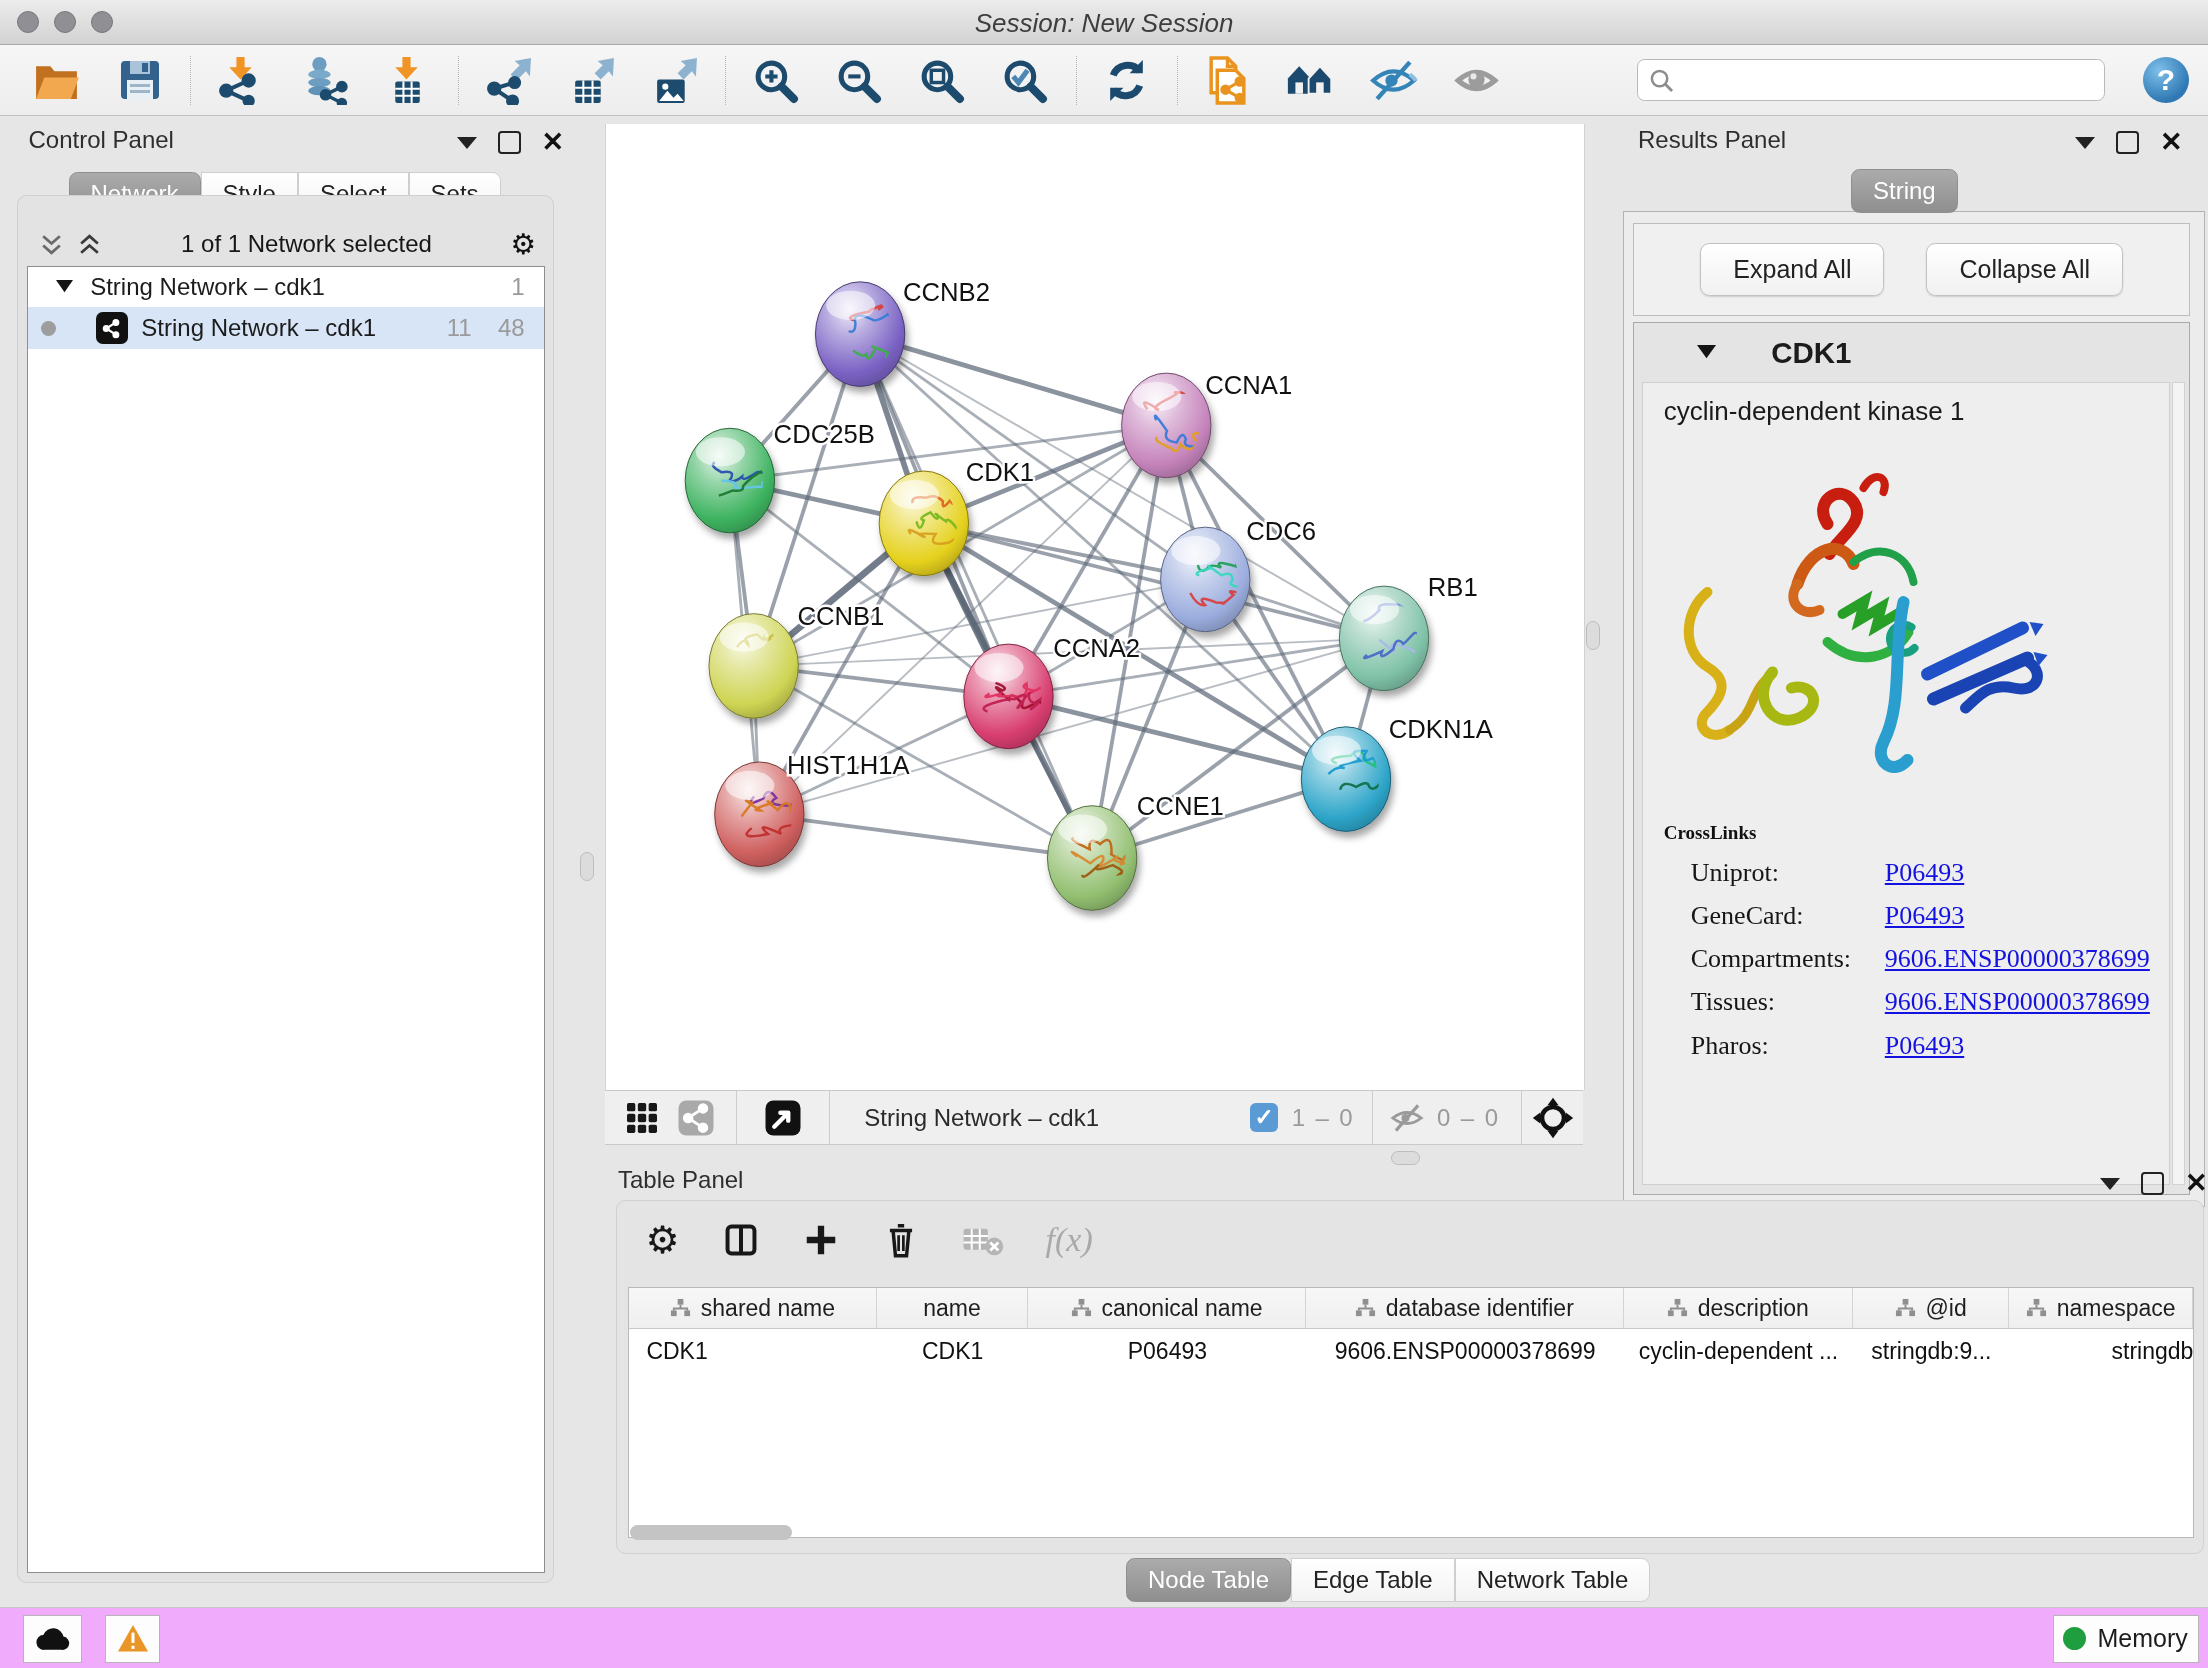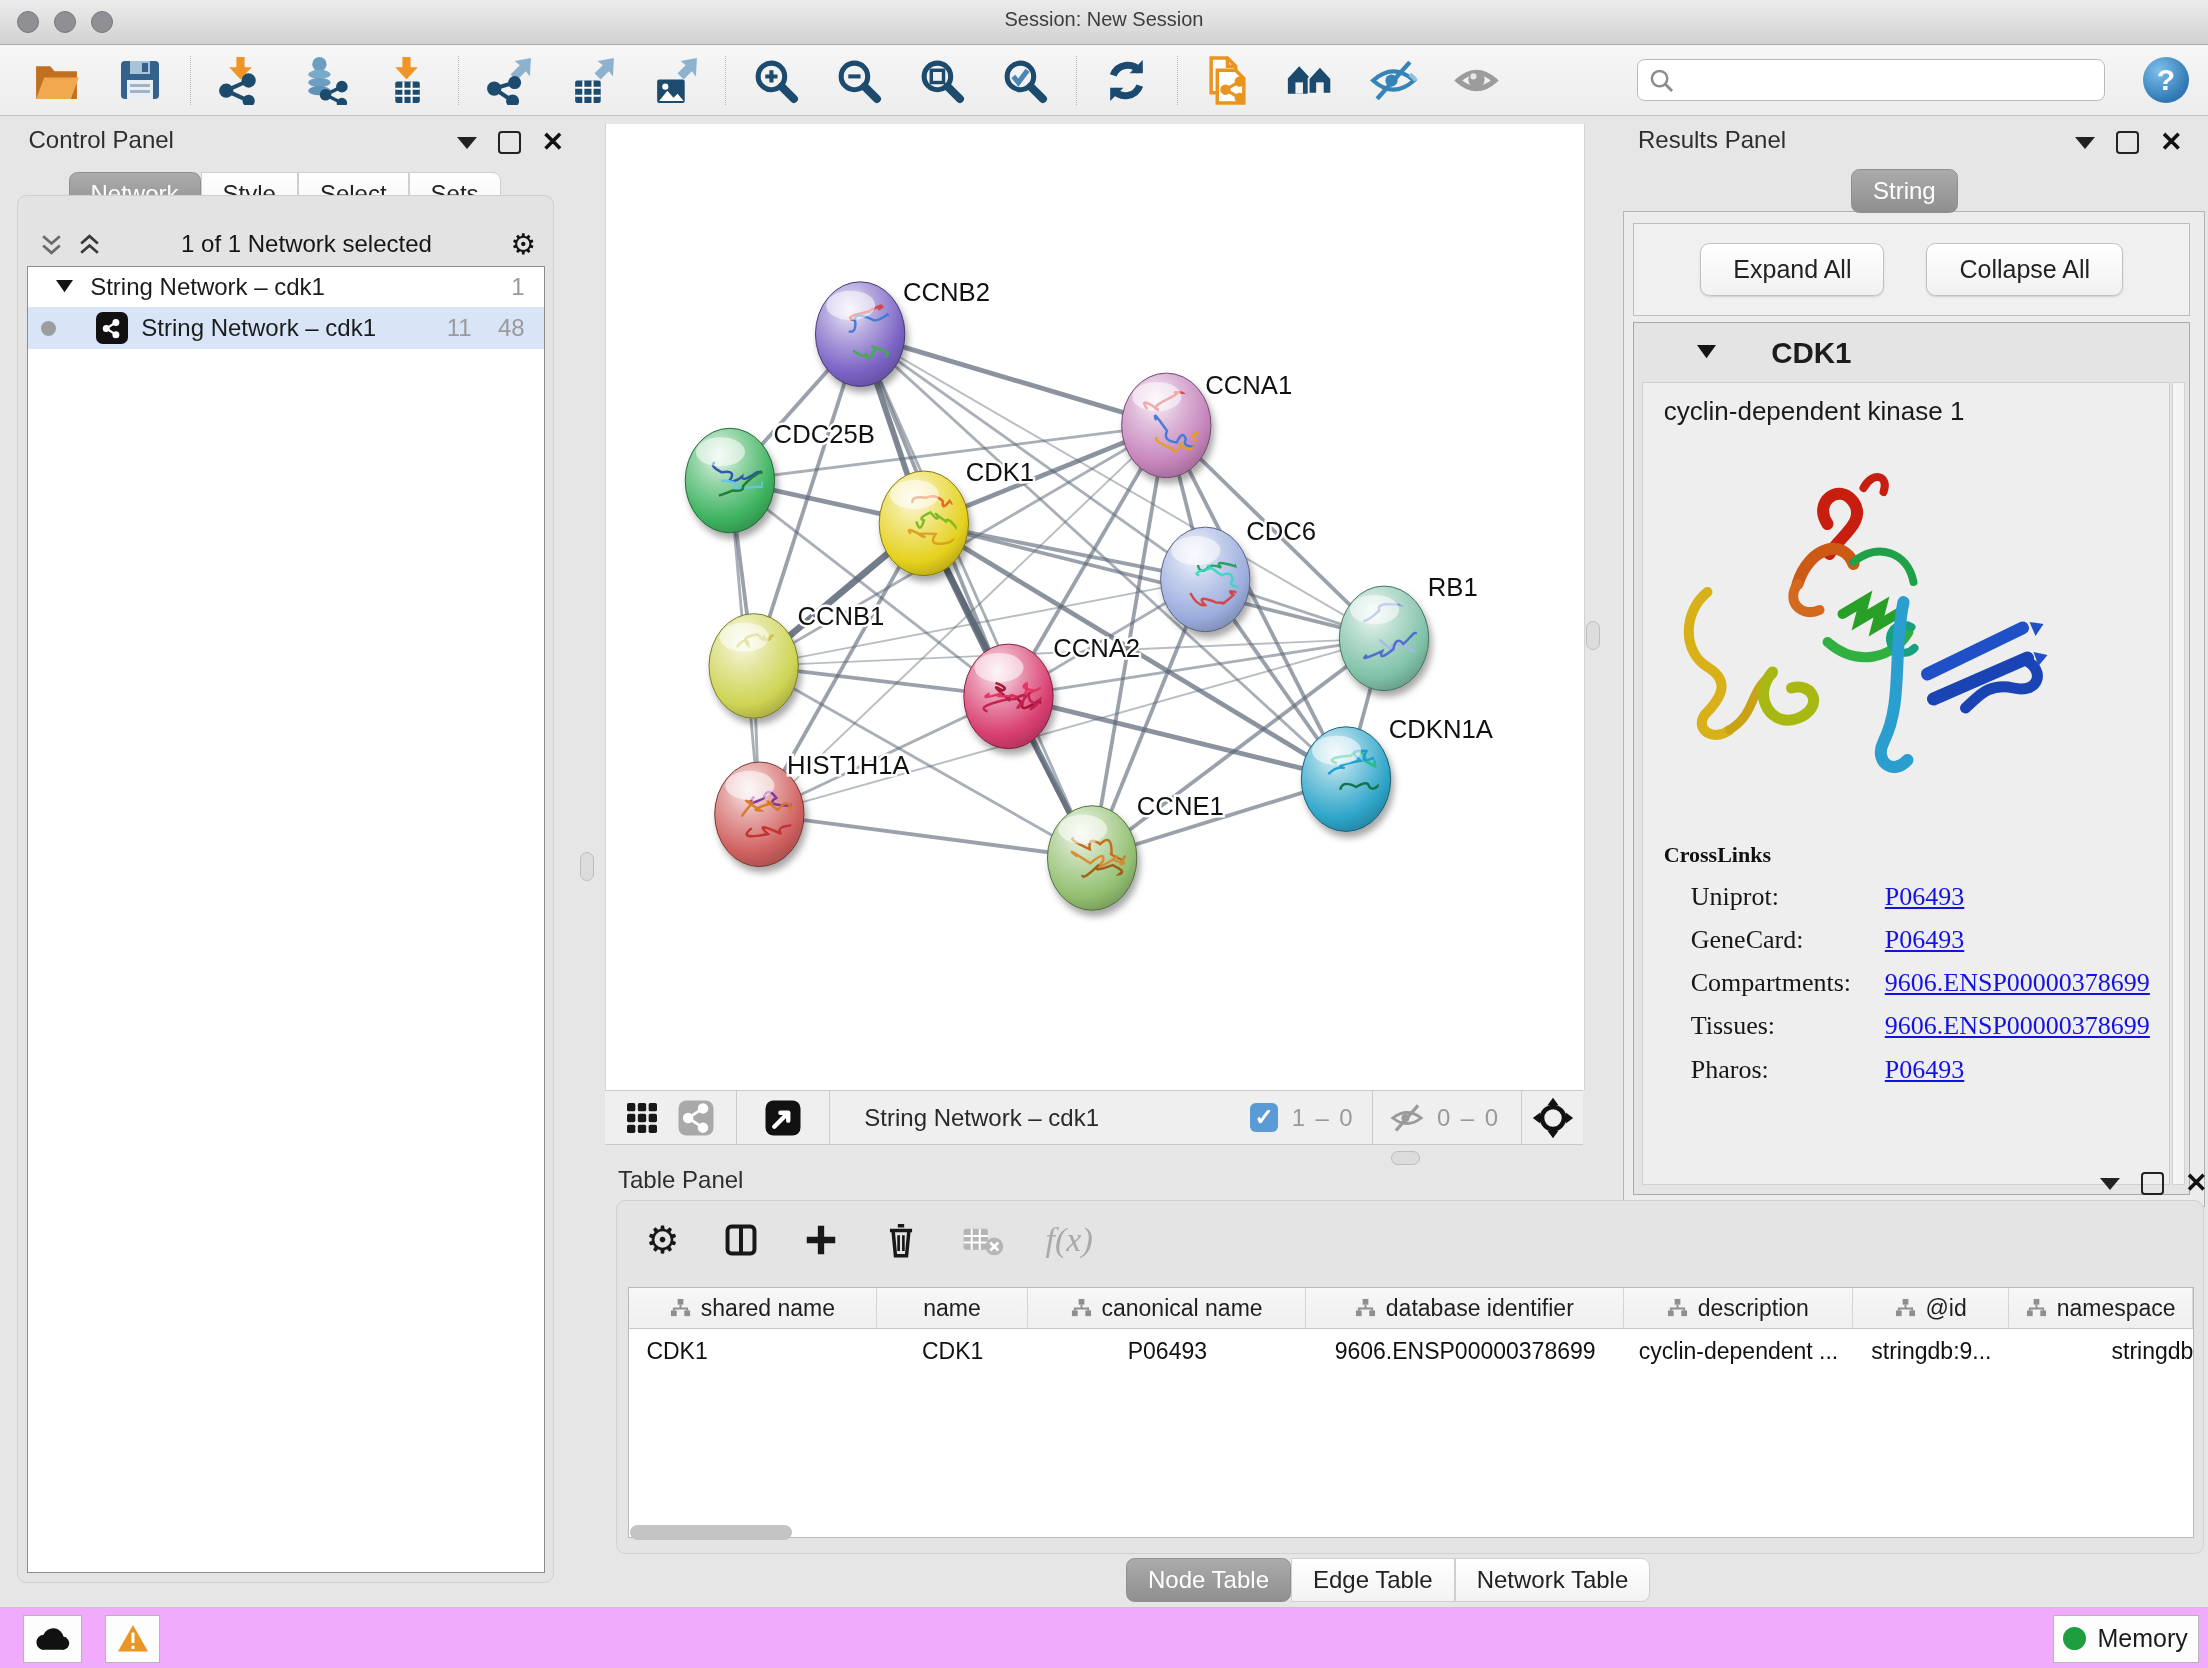--- a/index.html
+++ b/index.html
@@ -7,21 +7,21 @@
        background:#e6e6e6;font-family:"Liberation Sans",sans-serif;color:#1c1c1c;
        -webkit-font-smoothing:antialiased;}
   .abs{position:absolute;}
   svg{display:block;}
   
   #titlebar{left:0;top:0;width:2208px;height:44px;
     background:linear-gradient(#ececec,#d2d2d2);border-bottom:1px solid #a9a9a9;}
   .tlight{position:absolute;top:11.4px;width:20px;height:20px;border-radius:50%;
     background:#8f8f94;border:1px solid #77777c;}
   #win-title{position:absolute;top:7.6px;left:0;width:100%;text-align:center;
-    font-size:20px;color:#3d3d3d;}
+    font-size:26px;color:#3d3d3d;font-style:italic;}
   
   #toolbar{left:0;top:45px;width:2208px;height:71px;background:linear-gradient(#f6f6f6,#ededed);
     border-bottom:1px solid #c3c3c3;display:flex;align-items:center;padding:0 19px 0 32px;box-sizing:border-box;}
   .tbtn{width:49px;height:51px;display:flex;align-items:center;justify-content:center;
     background:none;border:none;padding:0;margin-right:34px;cursor:pointer;}
   .tsep{width:0;height:49px;border-left:1.9px dotted #b4b4b4;margin:0 25px 0 -7.6px;}
   #search-wrap{margin-left:auto;width:468px;height:42px;background:#fff;border:1.9px solid #b9b9b9;
     border-radius:7.6px;display:flex;align-items:center;padding:0 11.4px;box-sizing:border-box;}
   #search-input{border:none;outline:none;flex:1;font-size:23px;margin-left:9.5px;background:transparent;}
   #help-btn{width:46px;height:46px;border-radius:50%;margin-left:38px;border:none;cursor:pointer;
@@ -74,21 +74,21 @@
     border:1.9px solid #bdbdbd;display:flex;align-items:center;justify-content:center;gap:42px;}
   .rp-btn{height:53px;padding:0 32px;font-size:25px;color:#222;background:linear-gradient(#ffffff,#f1f1f1);
     border:1px solid #c2c2c2;border-radius:9.5px;box-shadow:0 1px 1.9px rgba(0,0,0,.15);cursor:pointer;}
   #rp-section{position:absolute;left:9.5px;top:110px;width:555px;height:871px;border:1.9px solid #a9a9a9;
     background:#e4e4e4;}
   #rp-sec-head{height:59px;display:flex;align-items:center;}
   #rp-sec-body{position:absolute;left:7.6px;top:59px;right:19px;bottom:9.5px;background:#eeeeee;
     border:1px solid #cfcfcf;padding:13.3px 0 0 21px;box-sizing:border-box;}
   #rp-scroll{position:absolute;right:3.8px;top:59px;bottom:9.5px;width:11.4px;background:#f4f4f4;
     border:1px solid #d2d2d2;}
-  .xl-title{font-family:"Liberation Serif",serif;font-weight:bold;font-size:22px;color:#111;margin-top:20px;}
+  .xl-title{font-family:"Liberation Serif",serif;font-weight:bold;font-size:19px;color:#111;}
   .xl-row{display:flex;margin-top:13.3px;font-family:"Liberation Serif",serif;font-size:26px;}
   .xl-label{width:221px;color:#161616;padding-left:27px;box-sizing:border-box;}
   .xl-link{color:#1412e0;text-decoration:underline;cursor:pointer;}
   
   #table-panel{left:599px;top:1149px;width:1609px;height:458px;}
   #tp-box{position:absolute;left:17px;top:51px;width:1586px;height:352px;background:#e4e4e4;
     border:1px solid #d0d0d0;border-radius:9.5px;}
   #tp-toolbar{position:absolute;left:28.5px;top:17px;display:flex;align-items:center;gap:42px;}
   #tp-fx{font-family:"Liberation Serif",serif;font-style:italic;font-size:34px;color:#a9a9a9;}
   #tp-table{position:absolute;left:11.4px;top:86px;width:1564px;height:249px;background:#fff;

